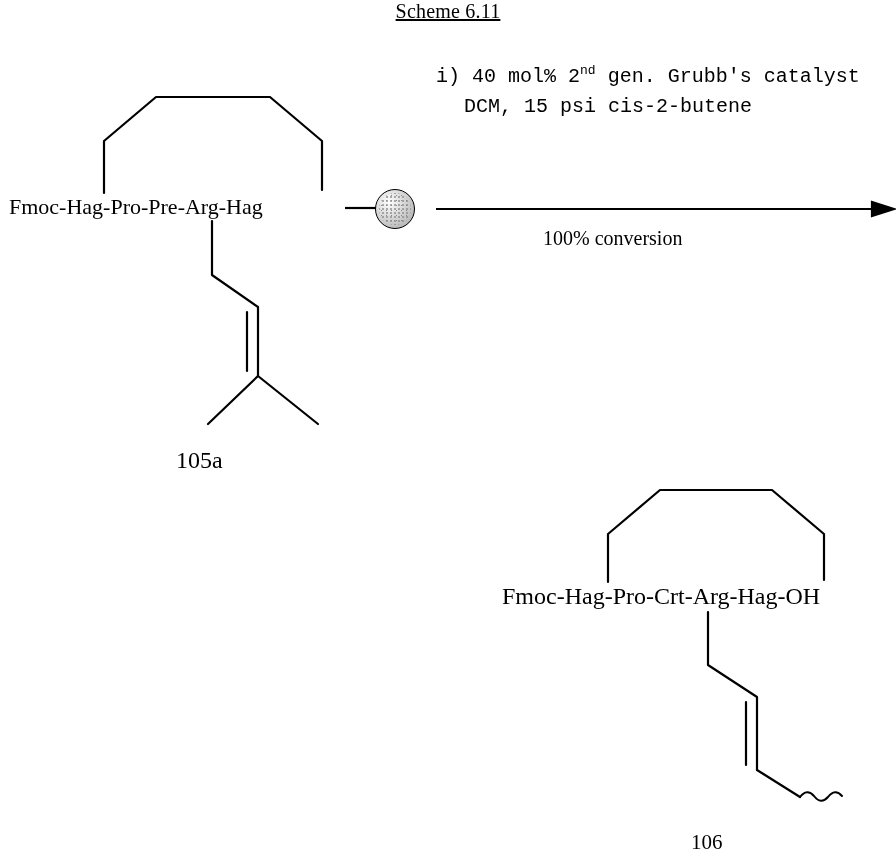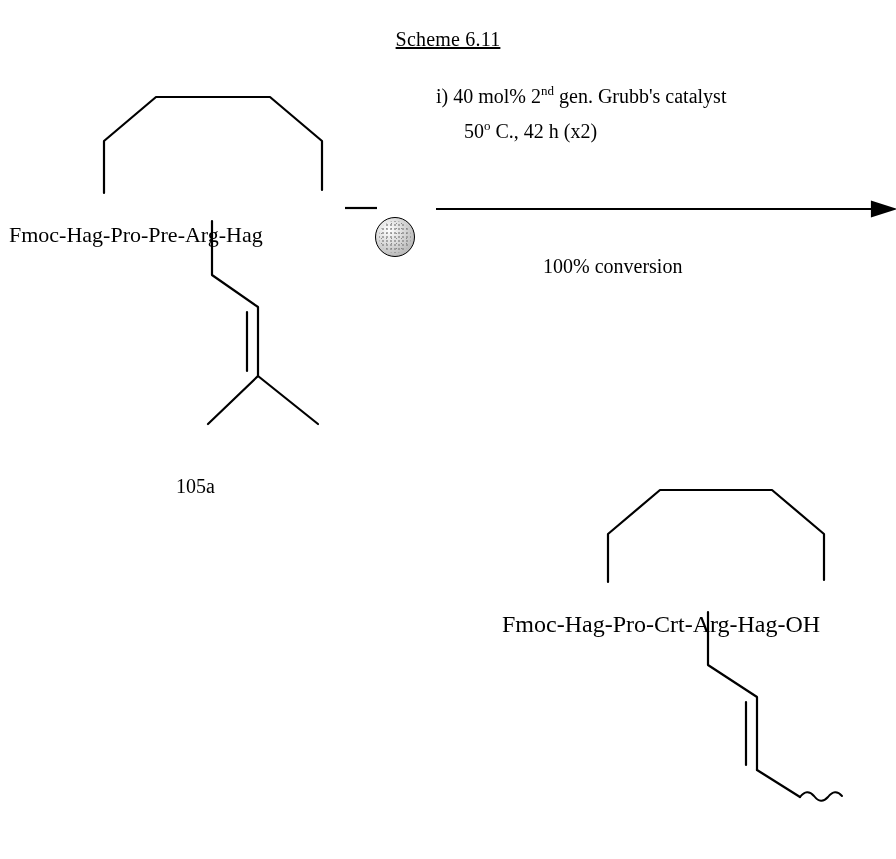--- a/index.html
+++ b/index.html
@@ -8,21 +8,21 @@
     background: #ffffff;
   }
   body {
     width: 896px;
     height: 859px;
     position: relative;
     font-family: "Liberation Serif", serif;
     color: #000000;
     overflow: hidden;
   }
-  .abs { position: absolute; margin-top: 28px; }
+  .abs { position: absolute; }
 
   #scheme-title {
     top: 0px;
     left: 0;
     width: 896px;
     text-align: center;
     font-size: 20px;
     text-decoration: underline;
     letter-spacing: 0.2px;
   }
@@ -31,21 +31,21 @@
   #reactant-label {
     left: 9px;
     top: 194px;
     font-size: 22px;
     white-space: nowrap;
     letter-spacing: 0px;
   }
   #reactant-number {
     left: 176px;
     top: 447px;
-    font-size: 20px;
+    font-size: 24px;
   }
   #resin-bead {
     left: 375px;
     top: 189px;
     width: 38px;
     height: 38px;
     border-radius: 50%;
     border: 1.6px solid #000;
     background:
       radial-gradient(circle at 34% 32%, #ffffff 0%, #d8d8d8 42%, #a5a5a5 100%);
@@ -60,24 +60,25 @@
       radial-gradient(#6e6e6e 0.8px, transparent 0.9px),
       radial-gradient(#8a8a8a 0.7px, transparent 0.8px);
     background-size: 5px 5px, 4px 4px;
     background-position: 0 0, 2px 2px;
     opacity:.75;
   }
 
   
   #conditions {
     left: 436px;
-    top: 48px;
+    top: 56px;
     font-size: 20px;
     line-height: 30px;
     white-space: nowrap;
+    font-family: Liberation Mono, monospace;
   }
   #conditions .ln { display: block; }
   #conditions .indent { padding-left: 28px; }
   sup { font-size: 13px; }
   #conversion {
     left: 543px;
     top: 227px;
     font-size: 20px;
     white-space: nowrap;
   }
@@ -127,21 +128,21 @@
 
 <svg width="896" height="859" aria-hidden="true">
   <g stroke="#000" stroke-width="2.2" fill="#000">
     <line x1="436" y1="209" x2="884" y2="209"></line>
     <polygon points="894,209 872,202 872,216"></polygon>
   </g>
 </svg>
 
 <div class="abs" id="conditions">
   <span class="ln"><span>i)  40 mol% 2</span><sup>nd</sup><span> gen. Grubb's catalyst</span></span>
-  <span class="ln indent"><span>50</span><sup>o</sup><span> C., 42 h (x2)</span></span>
+  <span class="ln indent">DCM, 15 psi cis-2-butene</span>
 </div>
 <div class="abs" id="conversion">100% conversion</div>
 
 <svg width="896" height="859" aria-hidden="true">
   <g fill="none" stroke="#000" stroke-width="2.2" stroke-linecap="round" stroke-linejoin="round">
     <polyline points="608,582 608,534 660,490 772,490 824,534 824,580"></polyline>
   </g>
   <g fill="none" stroke="#000" stroke-width="2.2" stroke-linecap="round" stroke-linejoin="round">
     <polyline points="708,612 708,665 757,697 757,770"></polyline>
     <line x1="746" y1="702" x2="746" y2="765"></line>

